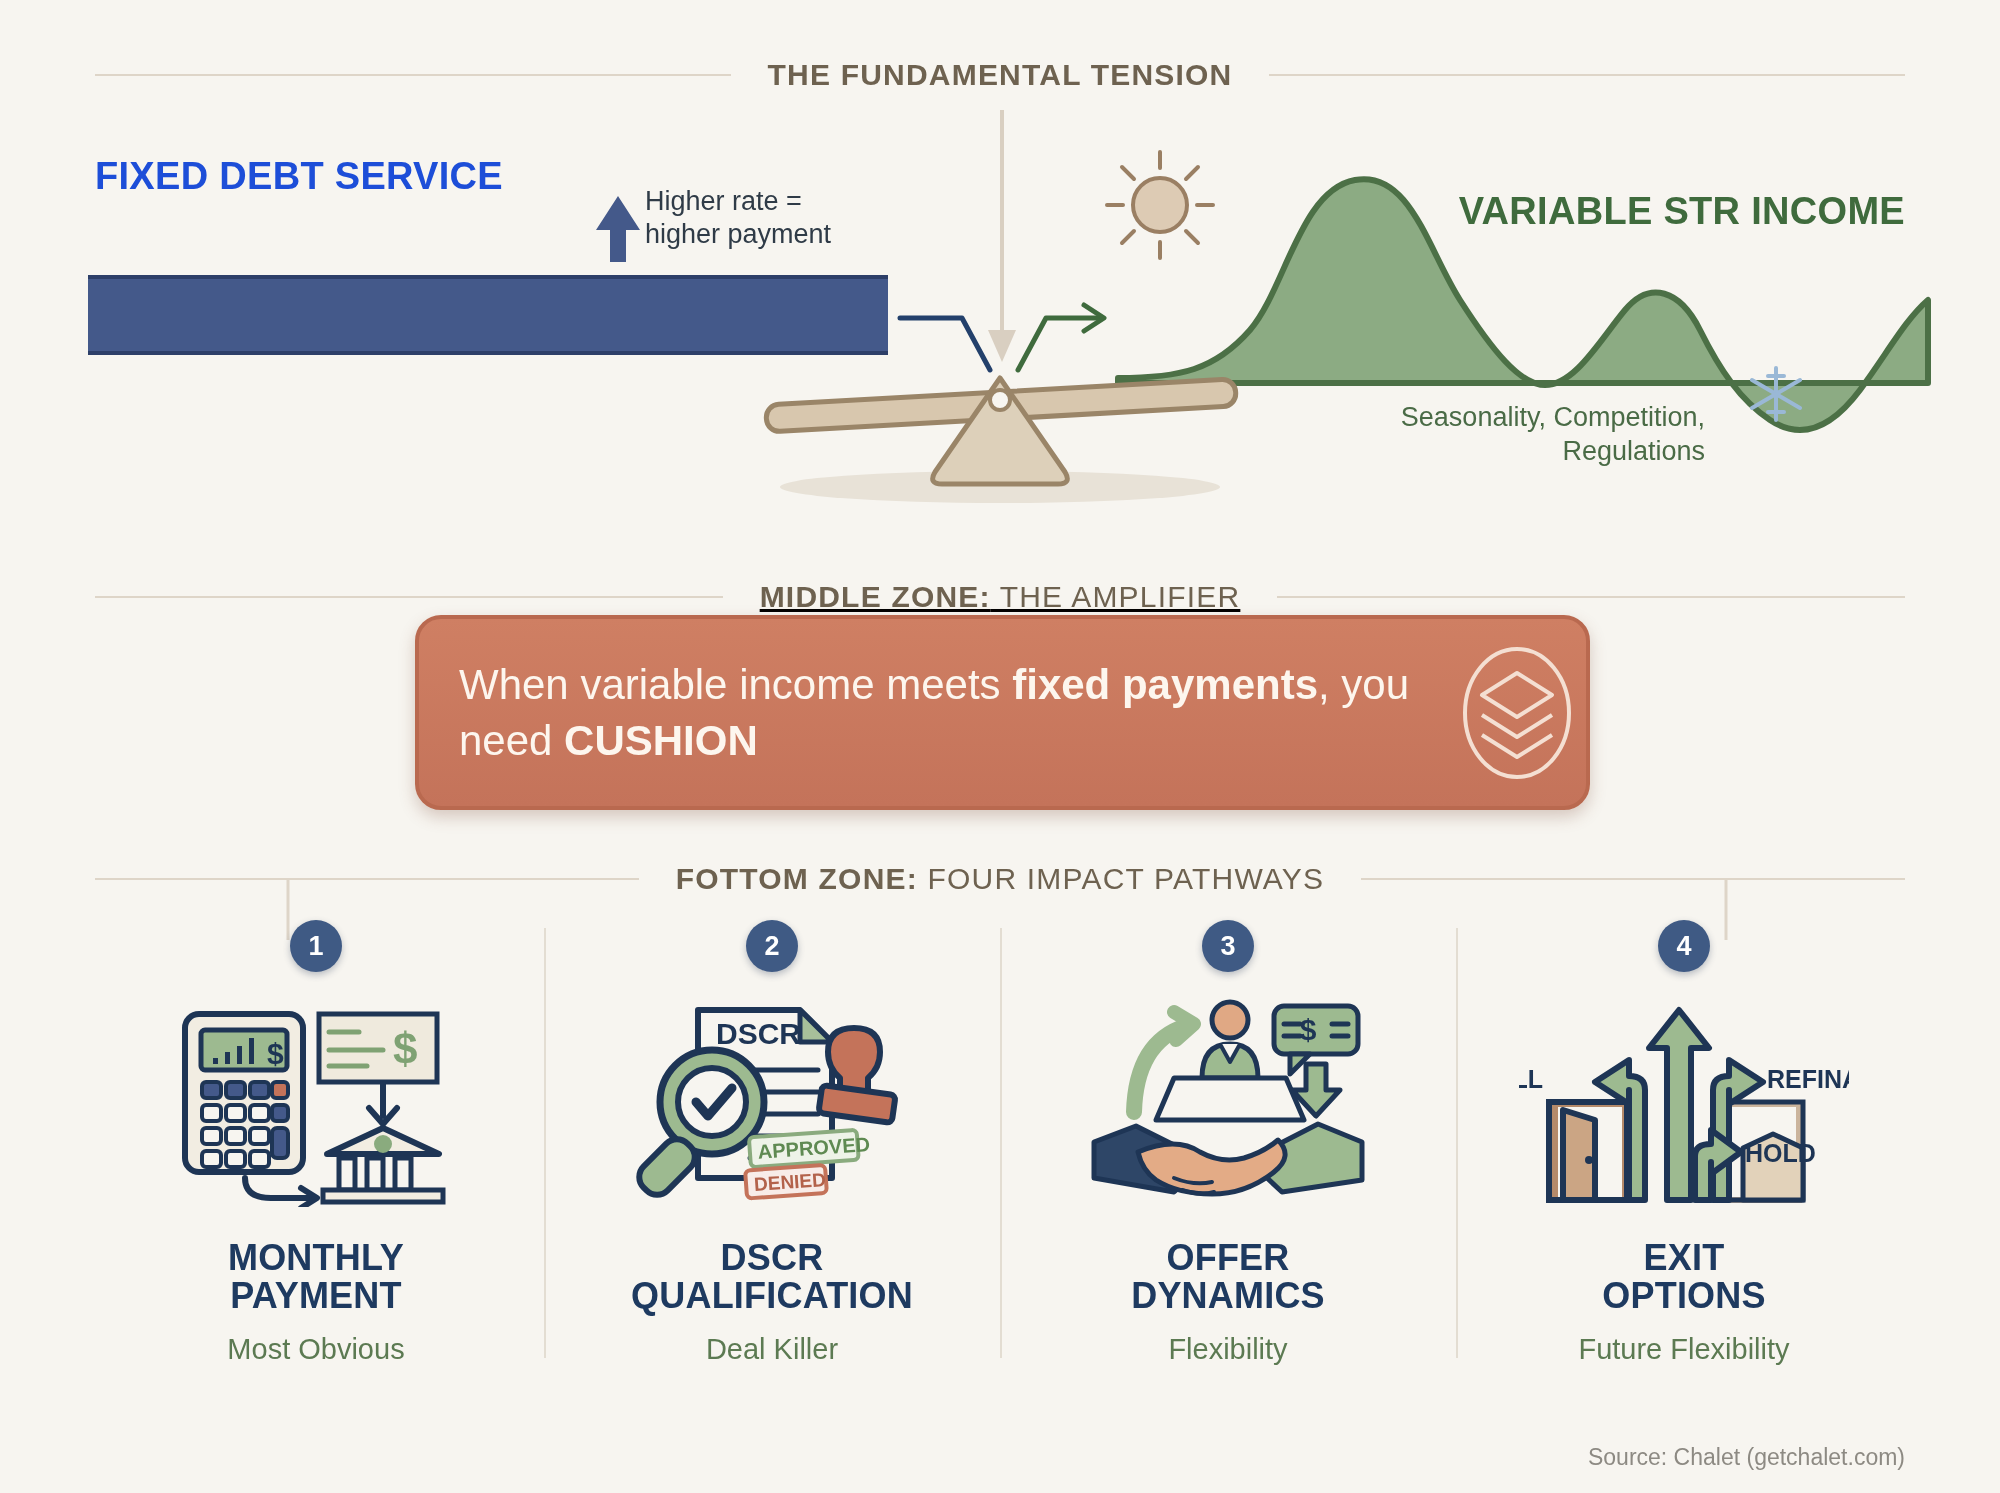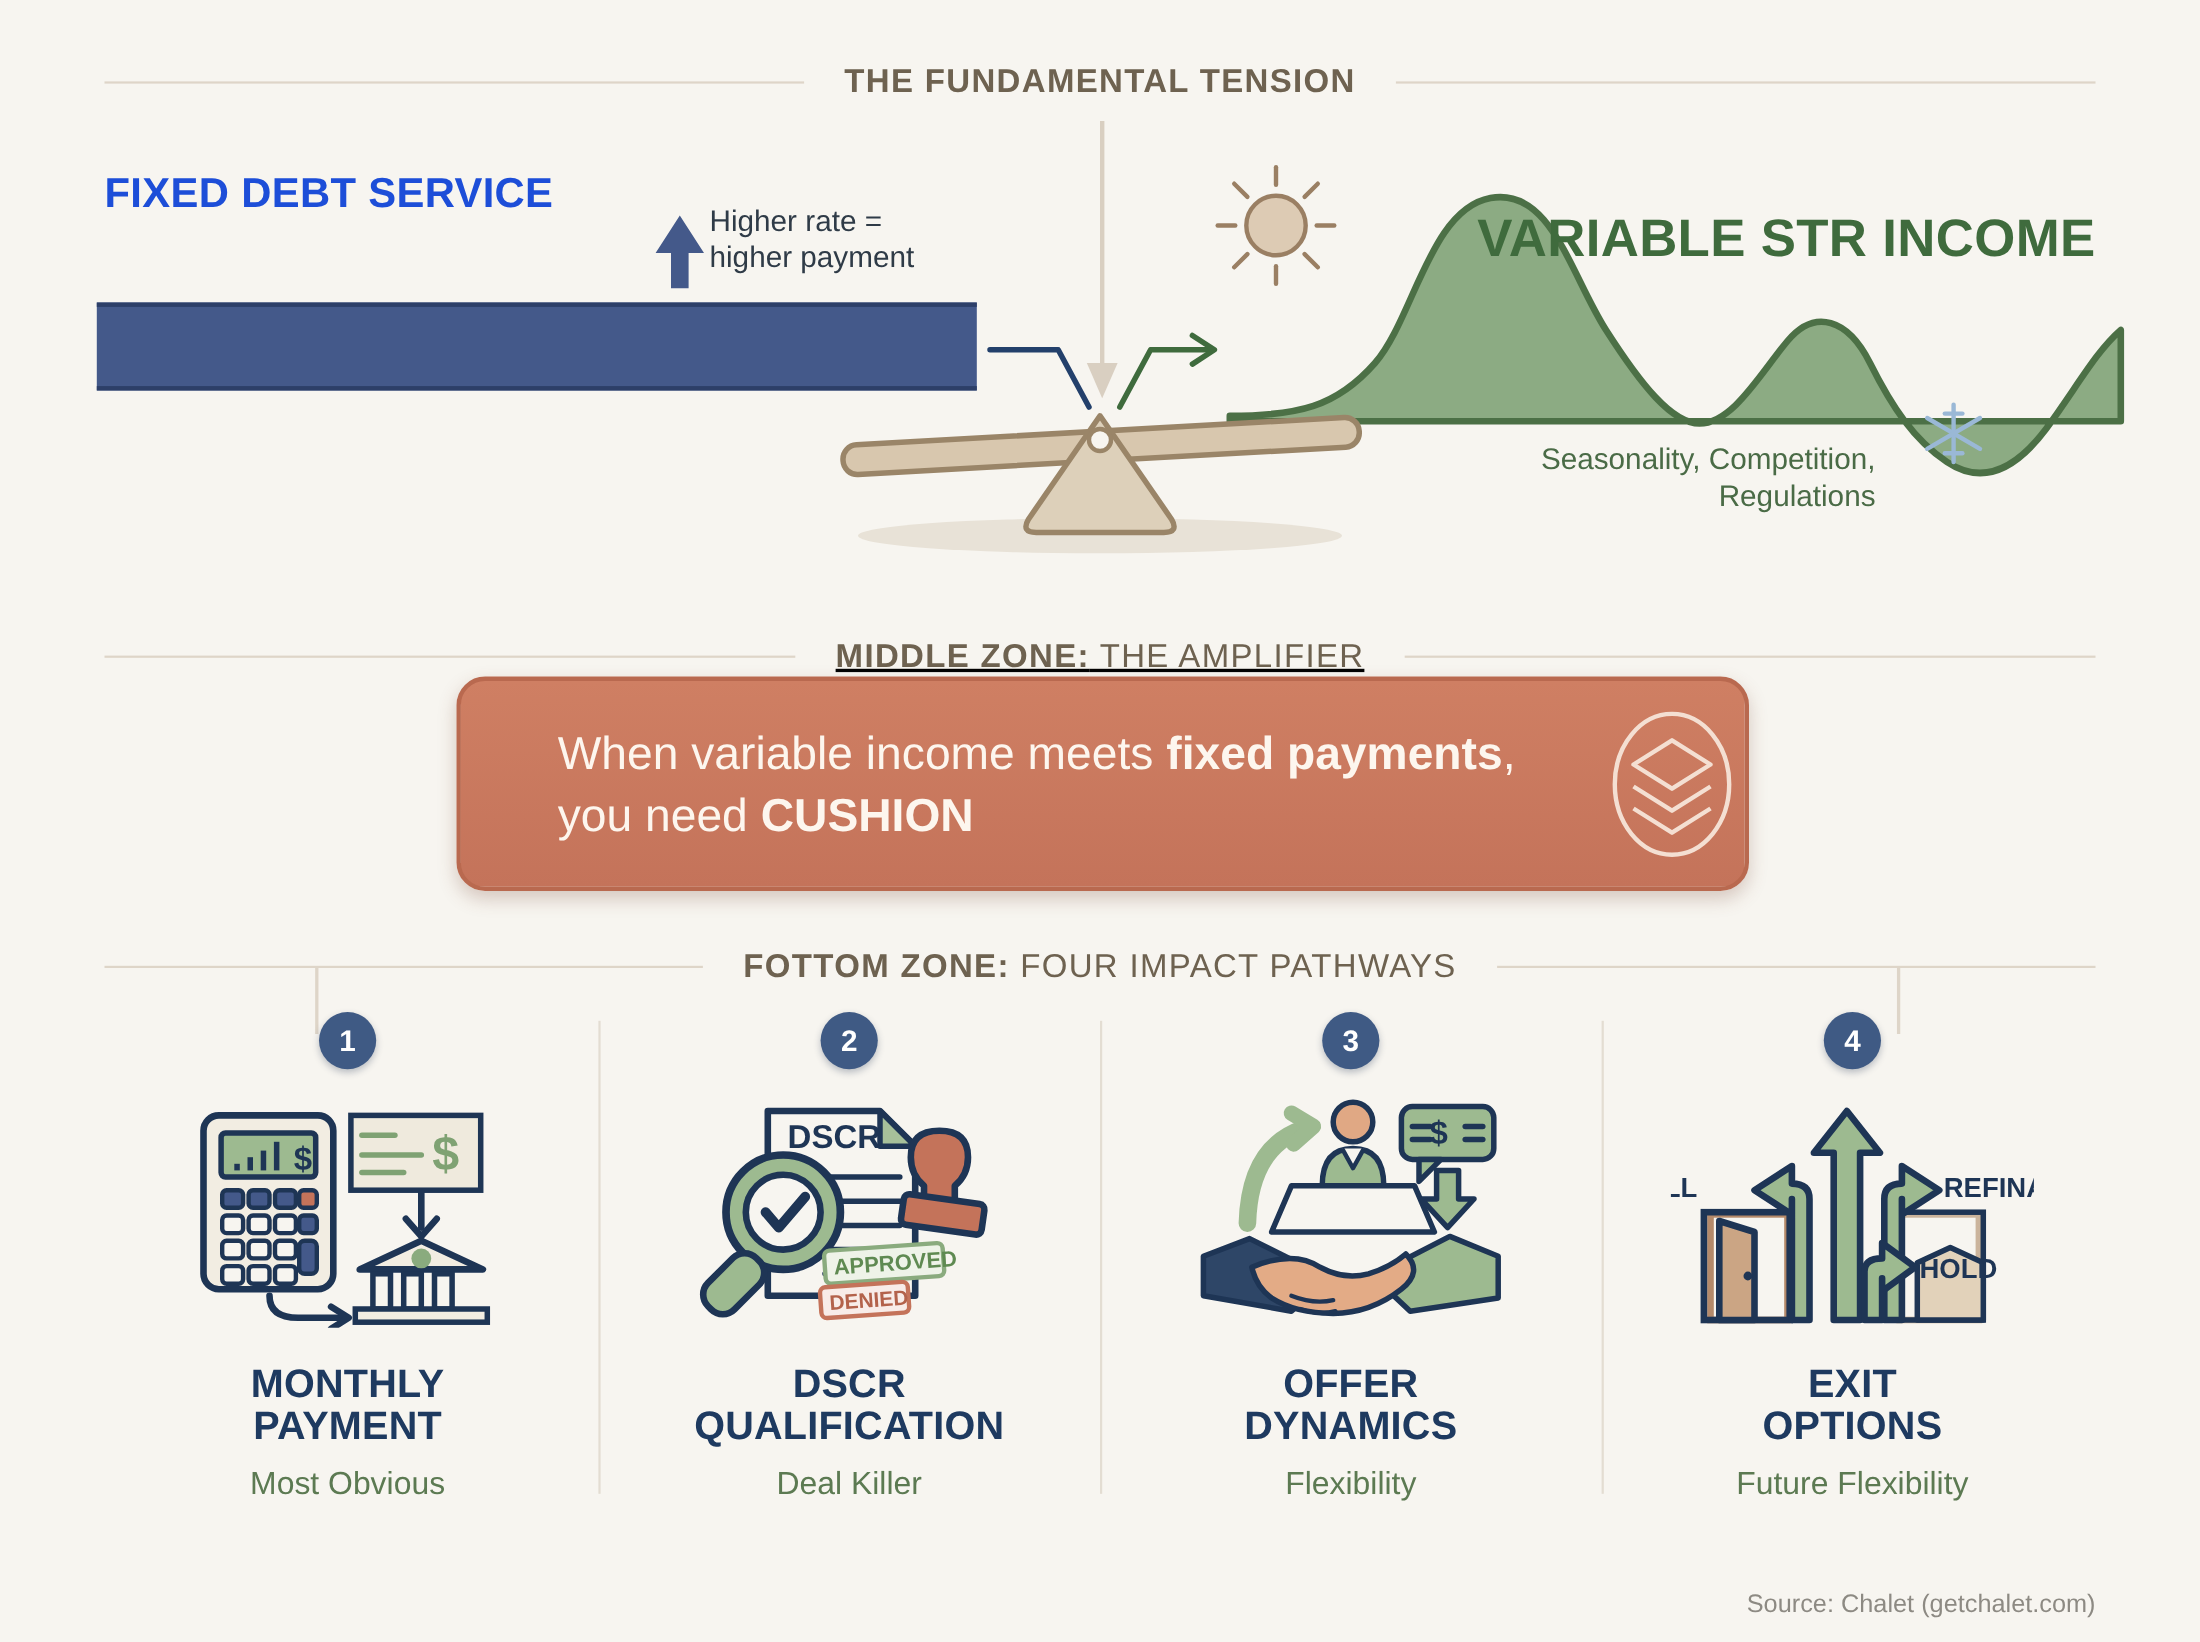--- a/index.html
+++ b/index.html
@@ -60,21 +60,21 @@
     left: 88px; top: 275px;
     width: 800px; height: 80px;
     background: #44598a;
     border-top: 4px solid #2d3f68;
     border-bottom: 4px solid #2d3f68;
   }
 
   .str-label {
     position: absolute;
     right: 95px; top: 190px;
-    font-size: 48px;
+    font-size: 38px;
     font-weight: 700;
     color: #3f6b3d;
     letter-spacing: 0.3px;
   }
   .str-note {
     position: absolute;
     left: 1285px; top: 400px;
     width: 420px;
     text-align: right;
     font-size: 27px;
@@ -93,21 +93,21 @@
     width: 1175px; height: 195px;
     background: linear-gradient(180deg,#cf7f63 0%, #c4735a 100%);
     border: 4px solid #b9694f;
     border-radius: 26px;
     box-shadow: 0 7px 16px rgba(120,70,50,0.26);
     display: flex;
     align-items: center;
   }
   .cushion-text {
     flex: 1 1 auto;
-    padding-left: 88px; padding-right: 20px;
+    padding-left: 40px; padding-right: 20px;
     color: #fdf6ee;
     font-size: 42px;
     line-height: 1.32;
     font-weight: 300;
   }
   .cushion-text b { font-weight: 700; }
   .cushion-icon {
     width: 180px;
     display: flex;
     align-items: center;

